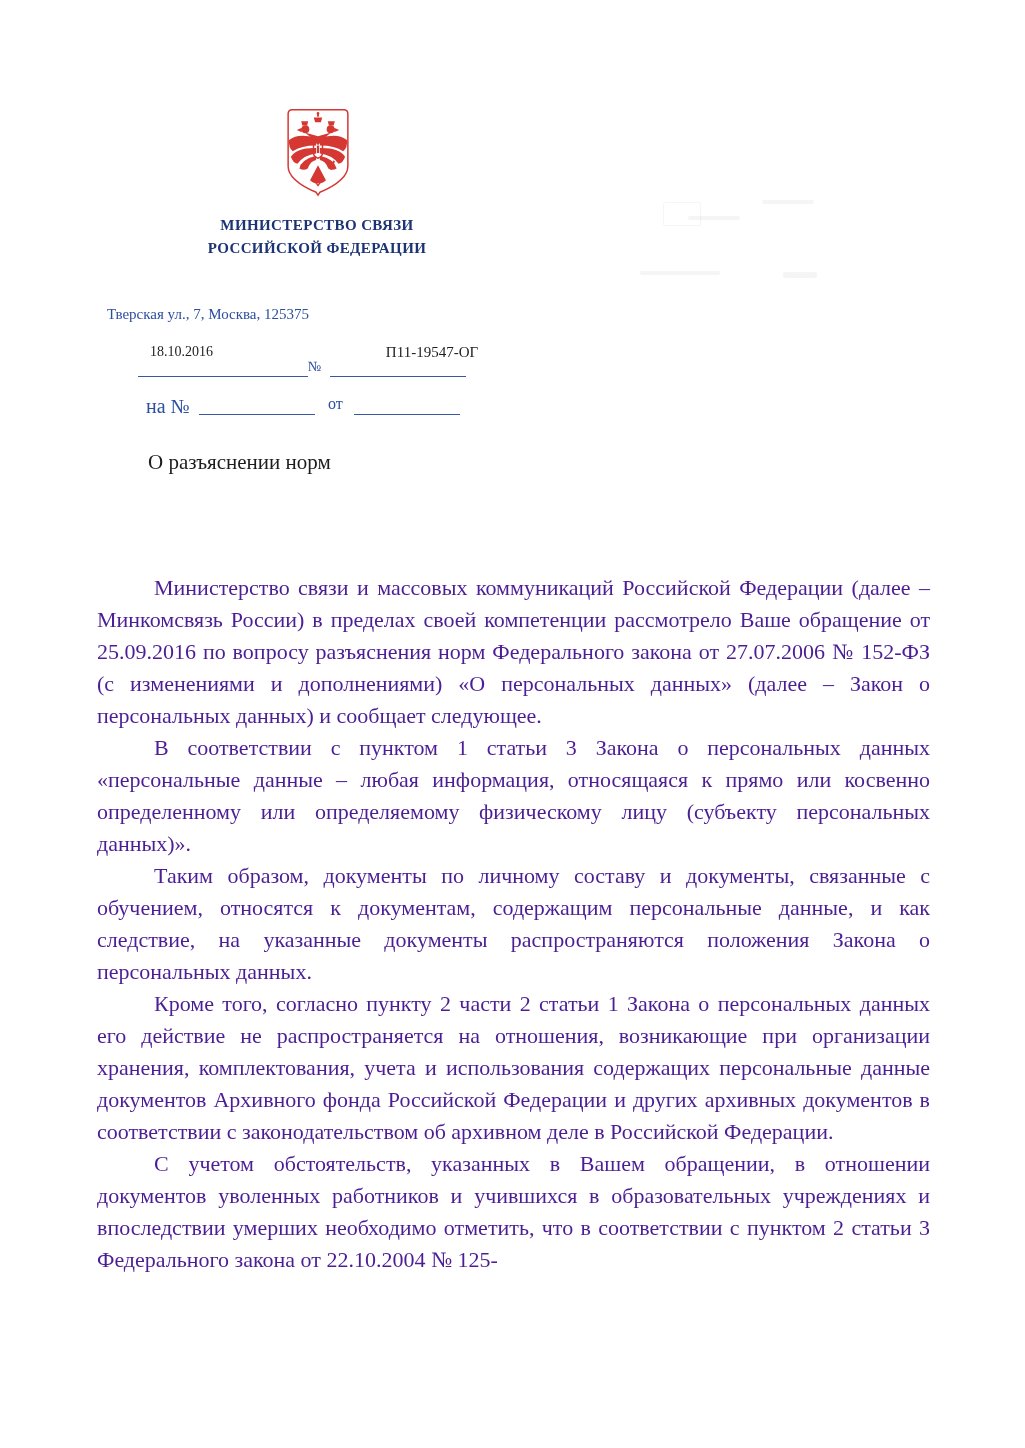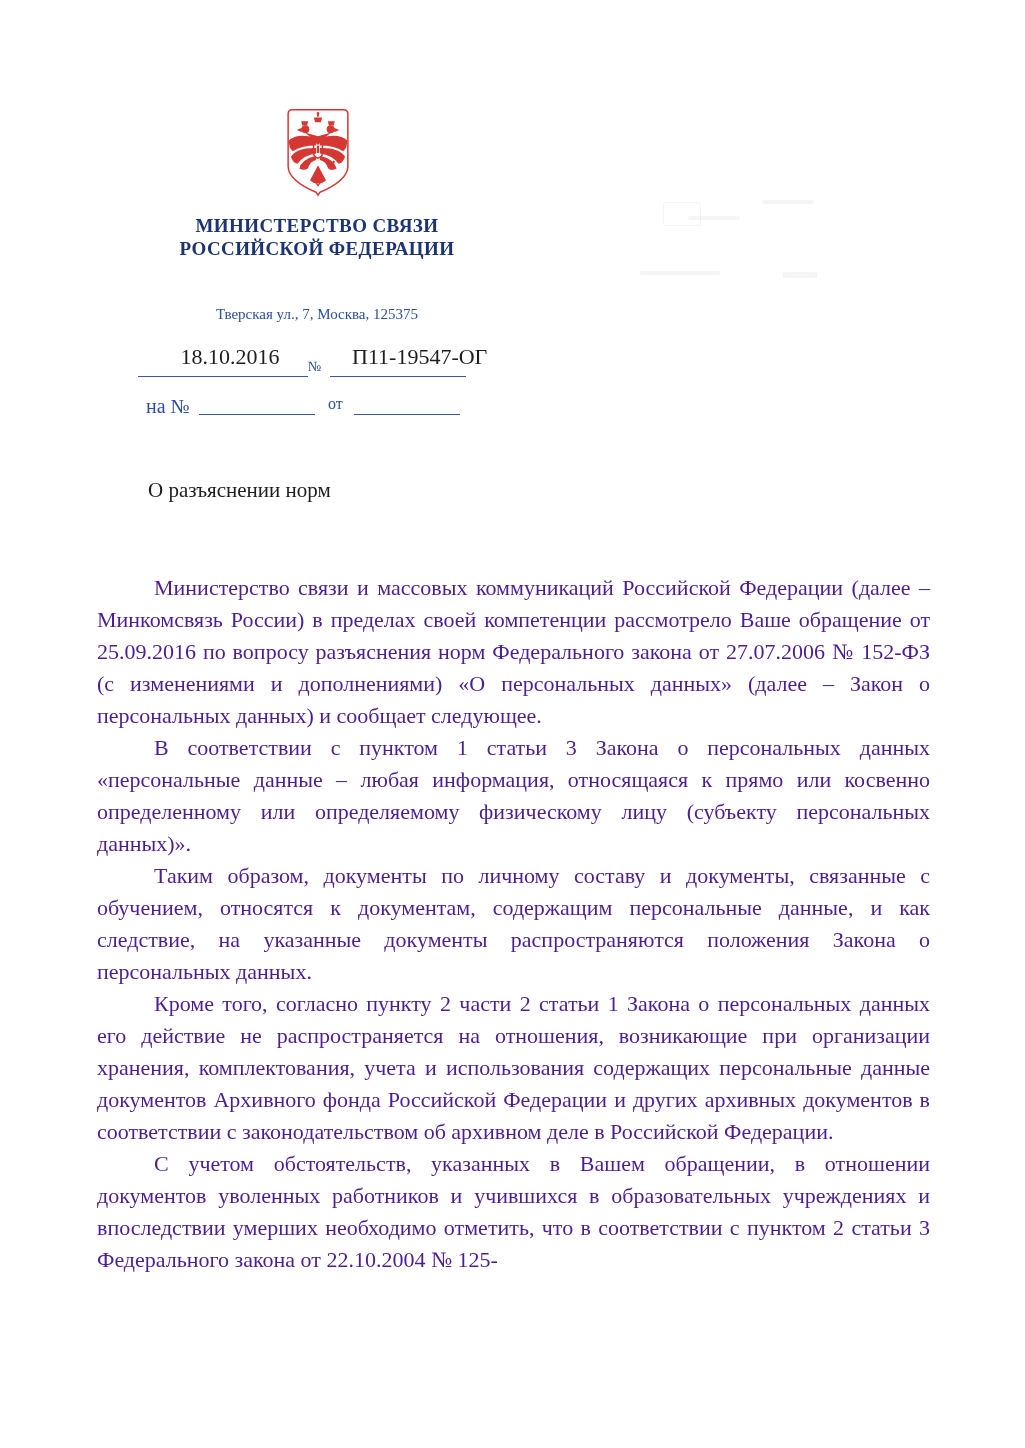--- a/index.html
+++ b/index.html
@@ -24,44 +24,43 @@
     width: 84px;
     height: 96px;
   }
   .ministry {
     position: absolute;
     left: 107px;
     top: 214px;
     width: 420px;
     text-align: center;
     font-weight: bold;
-    font-size: 19px;
+    font-size: 15px;
     line-height: 23px;
     letter-spacing: 0.4px;
     color: #1d3474;
   }
   .hq-address {
     position: absolute;
     left: 107px;
     top: 305px;
     width: 420px;
-    text-align: center;
+    text-align: left;
     font-size: 15px;
     line-height: 19px;
     color: #2d4f9f;
   }
 
   
   .date-value {
     position: absolute;
     left: 150px;
     top: 344px;
     width: 160px;
-    text-align: center;
-    font-size: 22px;
+    font-size: 14px;
     color: #1d1d1d;
   }
   .rule {
     position: absolute;
     height: 0;
     border-bottom: 1.5px solid #3a57a5;
   }
   .rule-date   { left: 138px; top: 376px; width: 170px; }
   .rule-number { left: 330px; top: 376px; width: 136px; }
   .num-sign {
@@ -69,21 +68,22 @@
     left: 308px;
     top: 359px;
     font-size: 14px;
     color: #2d4f9f;
   }
   .number-value {
     position: absolute;
     left: 352px;
     top: 344px;
     width: 160px;
-    font-size: 22px;
+    text-align: center;
+    font-size: 15px;
     color: #1d1d1d;
   }
 
   
   .ref-na {
     position: absolute;
     left: 146px;
     top: 395px;
     font-size: 20px;
     color: #2d4f9f;
@@ -112,21 +112,20 @@
 
   
   .subject {
     position: absolute;
     left: 148px;
     top: 448px;
     width: 480px;
     font-size: 21px;
     line-height: 28px;
     color: #1d1d1d;
-    margin-top: 28px;
   }
 
   
   .body-text {
     position: absolute;
     left: 97px;
     top: 572px;
     width: 833px;
     font-size: 22px;
     line-height: 32px;

